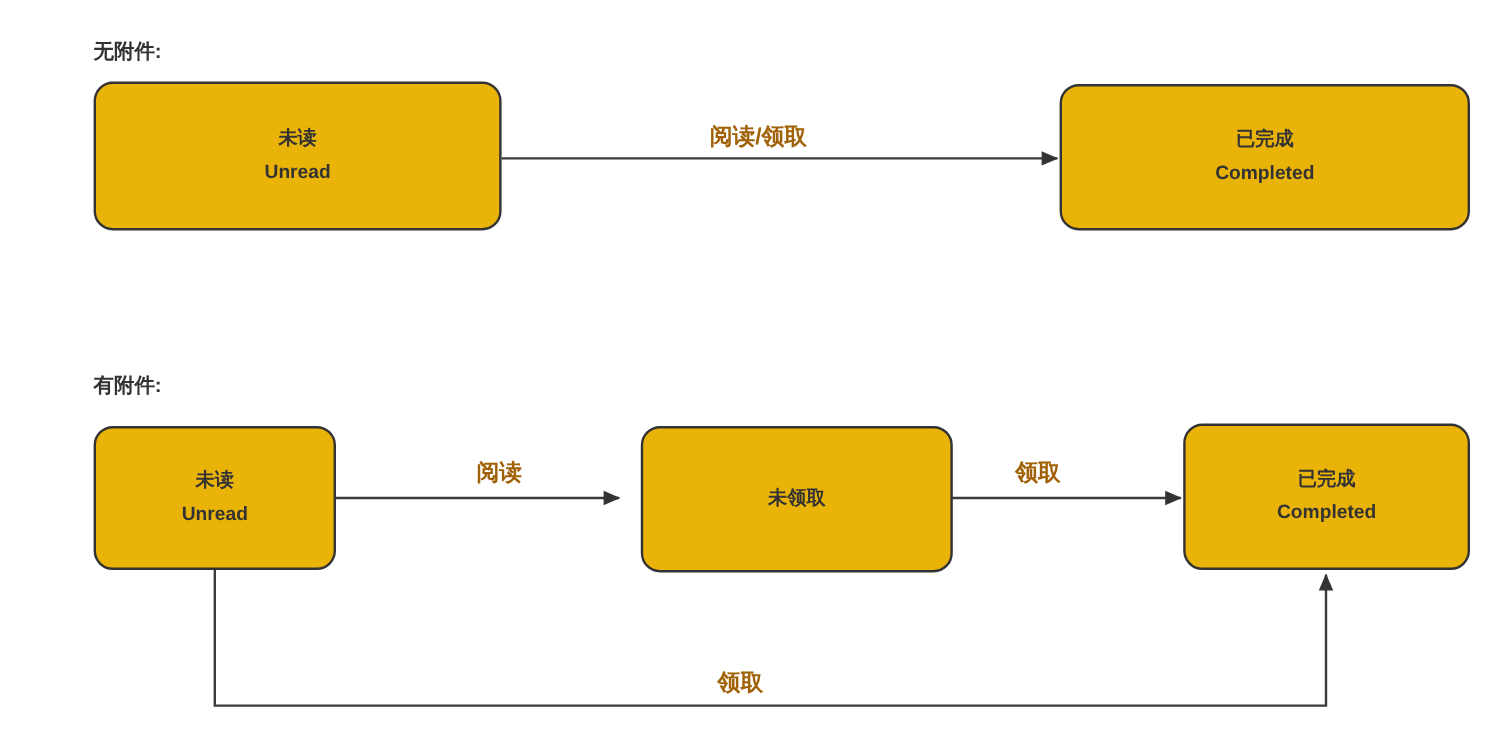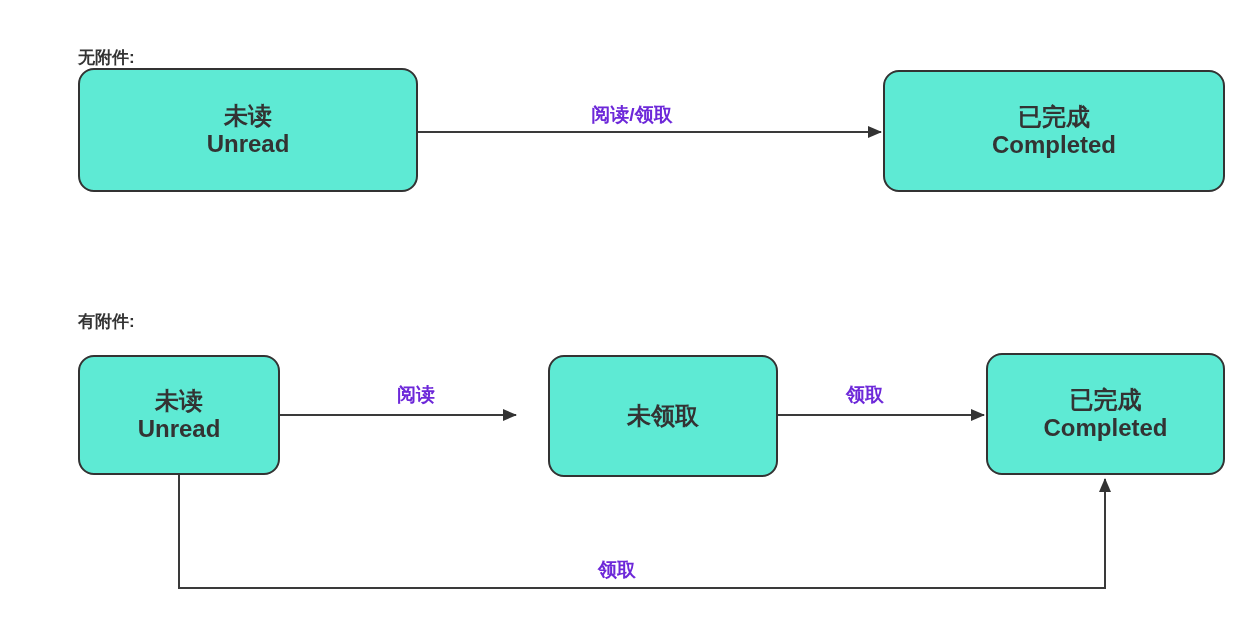--- a/index.html
+++ b/index.html
@@ -28,38 +28,38 @@
     font-size: 17px;
     font-weight: bold;
     color: #333333;
     white-space: nowrap;
   }
   .node {
     position: absolute;
     box-sizing: border-box;
     border: 2px solid #333333;
     border-radius: 16px;
-    background: #5eead4;
+    background: #eab308;
     display: flex;
     flex-direction: column;
     align-items: center;
     justify-content: center;
     text-align: center;
-    font-size: 24px;
+    font-size: 16px;
     line-height: 28px;
     font-weight: bold;
     color: #333333;
   }
   .edge-label {
     position: absolute;
     transform: translateX(-50%);
     font-size: 19px;
     line-height: 24px;
     font-weight: bold;
-    color: #6d28d9;
+    color: #a16207;
     white-space: nowrap;
     background: #ffffff;
     padding: 0 2px;
   }
 </style>
 </head>
 <body>
 
 <div class="canvas">
 
@@ -72,21 +72,21 @@
 
     <line x1="418" y1="132" x2="881" y2="132" marker-end="url(#arrowhead)"></line>
 
     <line x1="280" y1="415" x2="516" y2="415" marker-end="url(#arrowhead)"></line>
 
     <line x1="748" y1="415" x2="984" y2="415" marker-end="url(#arrowhead)"></line>
 
     <polyline points="179,475 179,588 1105,588 1105,479" marker-end="url(#arrowhead)"></polyline>
   </svg>
 
-  <div class="section-title" style="left:78px; top:46px">无附件:</div>
+  <div class="section-title" style="left:78px; top:31px">无附件:</div>
 
   <div class="node" style="left:78px; top:68px; width:340px; height:124px">
     <span>未读</span>
     <span>Unread</span>
   </div>
 
   <div class="edge-label" style="left:632px; top:103px">阅读/领取</div>
 
   <div class="node" style="left:883px; top:70px; width:342px; height:122px">
     <span>已完成</span>
@@ -95,21 +95,21 @@
 
   <div class="section-title" style="left:78px; top:310px">有附件:</div>
 
   <div class="node" style="left:78px; top:355px; width:202px; height:120px">
     <span>未读</span>
     <span>Unread</span>
   </div>
 
   <div class="edge-label" style="left:416px; top:383px">阅读</div>
 
-  <div class="node" style="left:548px; top:355px; width:230px; height:122px">
+  <div class="node" style="left:534px; top:355px; width:260px; height:122px">
     <span>未领取</span>
   </div>
 
   <div class="edge-label" style="left:865px; top:383px">领取</div>
 
   <div class="node" style="left:986px; top:353px; width:239px; height:122px">
     <span>已完成</span>
     <span>Completed</span>
   </div>
 

